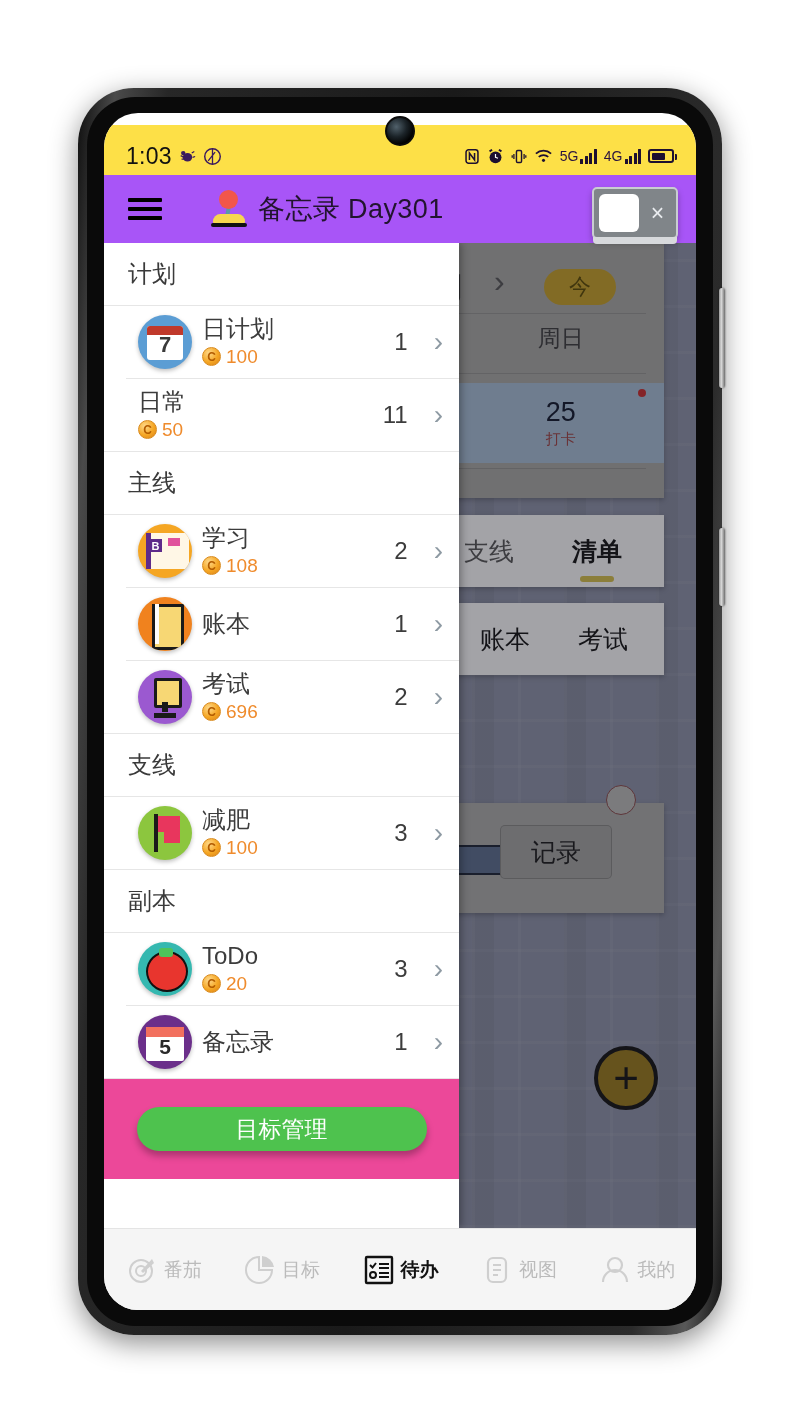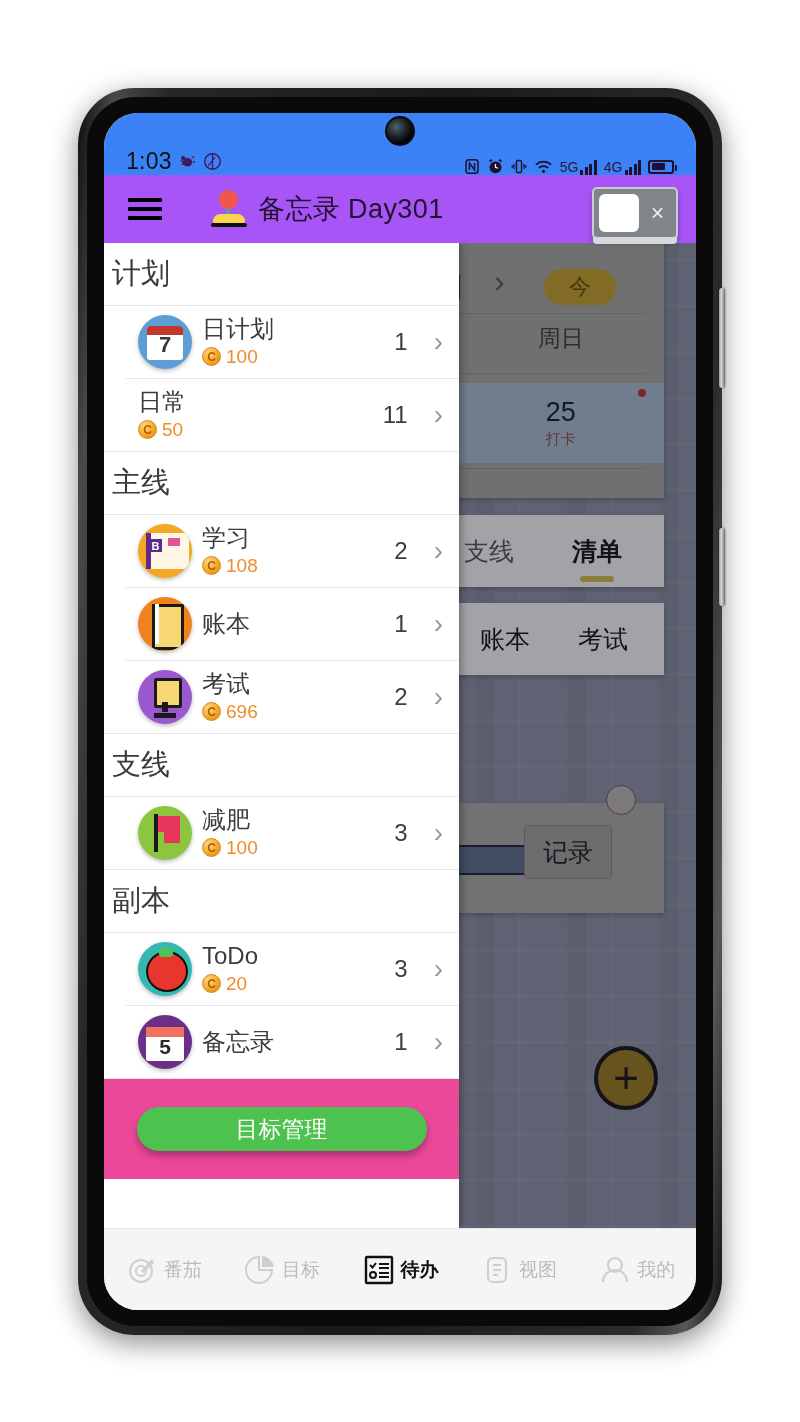--- a/index.html
+++ b/index.html
@@ -35,22 +35,22 @@
   .side-btn.b2{ top:440px; height:78px; }
   .camera{
     position:absolute; left:50%; transform:translateX(-50%); top:28px;
     width:30px;height:30px;border-radius:50%;
     background:radial-gradient(circle at 36% 34%,#51616b 0%,#1b2328 42%,#000 75%);
     border:2px solid #0b0b0b; z-index:40;
   }
 
   
   .statusbar{
-    position:absolute;left:0;top:0;width:592px;height:62px;
-    background:#3b82f6; display:flex;align-items:flex-end;
+    position:absolute;left:0;top:12px;width:592px;height:62px;
+    background:#fde047; display:flex;align-items:center;
     justify-content:space-between;padding:0 22px; z-index:10;
   }
   .sb-left{display:flex;align-items:center;gap:7px;}
   .sb-time{font-size:23px;color:#111;letter-spacing:.3px;}
   .sb-right{display:flex;align-items:center;gap:7px;}
   .sb-ico{font-size:17px;color:#1d1030;line-height:1;}
   .sb-net{display:flex;align-items:flex-end;gap:1px;}
   .sb-net .g{font-size:14px;color:#2a143f;margin-right:1px;align-self:flex-start;}
   .bars{display:flex;align-items:flex-end;gap:1.5px;height:15px;}
   .bars i{width:3px;background:#1d1030;display:block;border-radius:.5px;}
@@ -115,36 +115,36 @@
   .tabs-card .t{font-size:25px;color:#555;}
   .tabs-card .t.active{color:#111;font-weight:bold;position:relative;}
   .tabs-card .t.active::after{content:"";position:absolute;left:8px;right:8px;bottom:-14px;height:6px;background:#d8c24a;border-radius:3px;}
 
   .subtabs-card{left:-60px;top:360px;width:620px;height:72px;background:#a8a8a4;}
   .subtabs-card .row{display:flex;height:100%;align-items:center;justify-content:flex-end;gap:48px;padding-right:36px;}
   .subtabs-card .t{font-size:25px;color:#111;}
 
   .rec-card{left:-60px;top:560px;width:620px;height:110px;background:#adadaa;}
   .rec-field{position:absolute;left:390px;top:42px;width:130px;height:30px;background:#5d6e8e;border:2px solid #1c2435;border-radius:2px;}
-  .rec-btn{position:absolute;right:52px;top:22px;width:88px;height:54px;background:#a5a5a2;border:1px solid rgba(0,0,0,.18);border-radius:5px;display:flex;align-items:center;justify-content:center;font-size:25px;color:#1a1a1a;}
+  .rec-btn{position:absolute;right:52px;top:22px;width:112px;height:54px;background:#a5a5a2;border:1px solid rgba(0,0,0,.18);border-radius:5px;display:flex;align-items:center;justify-content:center;font-size:25px;color:#1a1a1a;}
   .rec-close{position:absolute;right:28px;top:-18px;width:30px;height:30px;border-radius:50%;background:#bdbdba;border:1px solid #8b4a4a;display:flex;align-items:center;justify-content:center;color:#8b2b2b;font-size:19px;}
 
   .fab{position:absolute;right:38px;bottom:118px;width:64px;height:64px;border-radius:50%;
        background:#9a7a1a;border:4px solid #111;display:flex;align-items:center;justify-content:center;}
   .fab span{color:#111;font-size:44px;line-height:38px;font-weight:300;}
 
   .scrim{position:absolute;left:0;top:130px;width:592px;height:985px;background:rgba(26,26,36,.40);}
 
   
   .drawer{
     position:absolute;left:0;top:130px;width:355px;height:985px;
     background:#fff;overflow:hidden;box-shadow:2px 0 8px rgba(0,0,0,.35);
   }
-  .sec-header{height:62px;display:flex;align-items:center;padding-left:8px;
-              font-size:29px;color:#3a3a3a;background:#fff;}
+  .sec-header{height:62px;display:flex;align-items:center;padding-left:24px;
+              font-size:24px;color:#3a3a3a;background:#fff;}
   .divider{height:1px;background:#e6e6e6;margin:0 0 0 0;}
   .divider.inset{margin-left:22px;}
   .row{position:relative;height:72px;display:flex;align-items:center;padding:0 16px 0 34px;background:#fff;}
   .row .ico{width:54px;height:54px;border-radius:50%;flex:0 0 54px;position:relative;overflow:hidden;
             box-shadow:0 2px 4px rgba(0,0,0,.25);}
   .row .txt{flex:1;margin-left:10px;display:flex;flex-direction:column;justify-content:center;}
   .row.noicon .txt{margin-left:0;}
   .row .name{font-size:24px;color:#3c3c3c;line-height:1.12;}
   .row .coinline{display:flex;align-items:center;gap:5px;margin-top:3px;}
   .coin{width:19px;height:19px;border-radius:50%;

